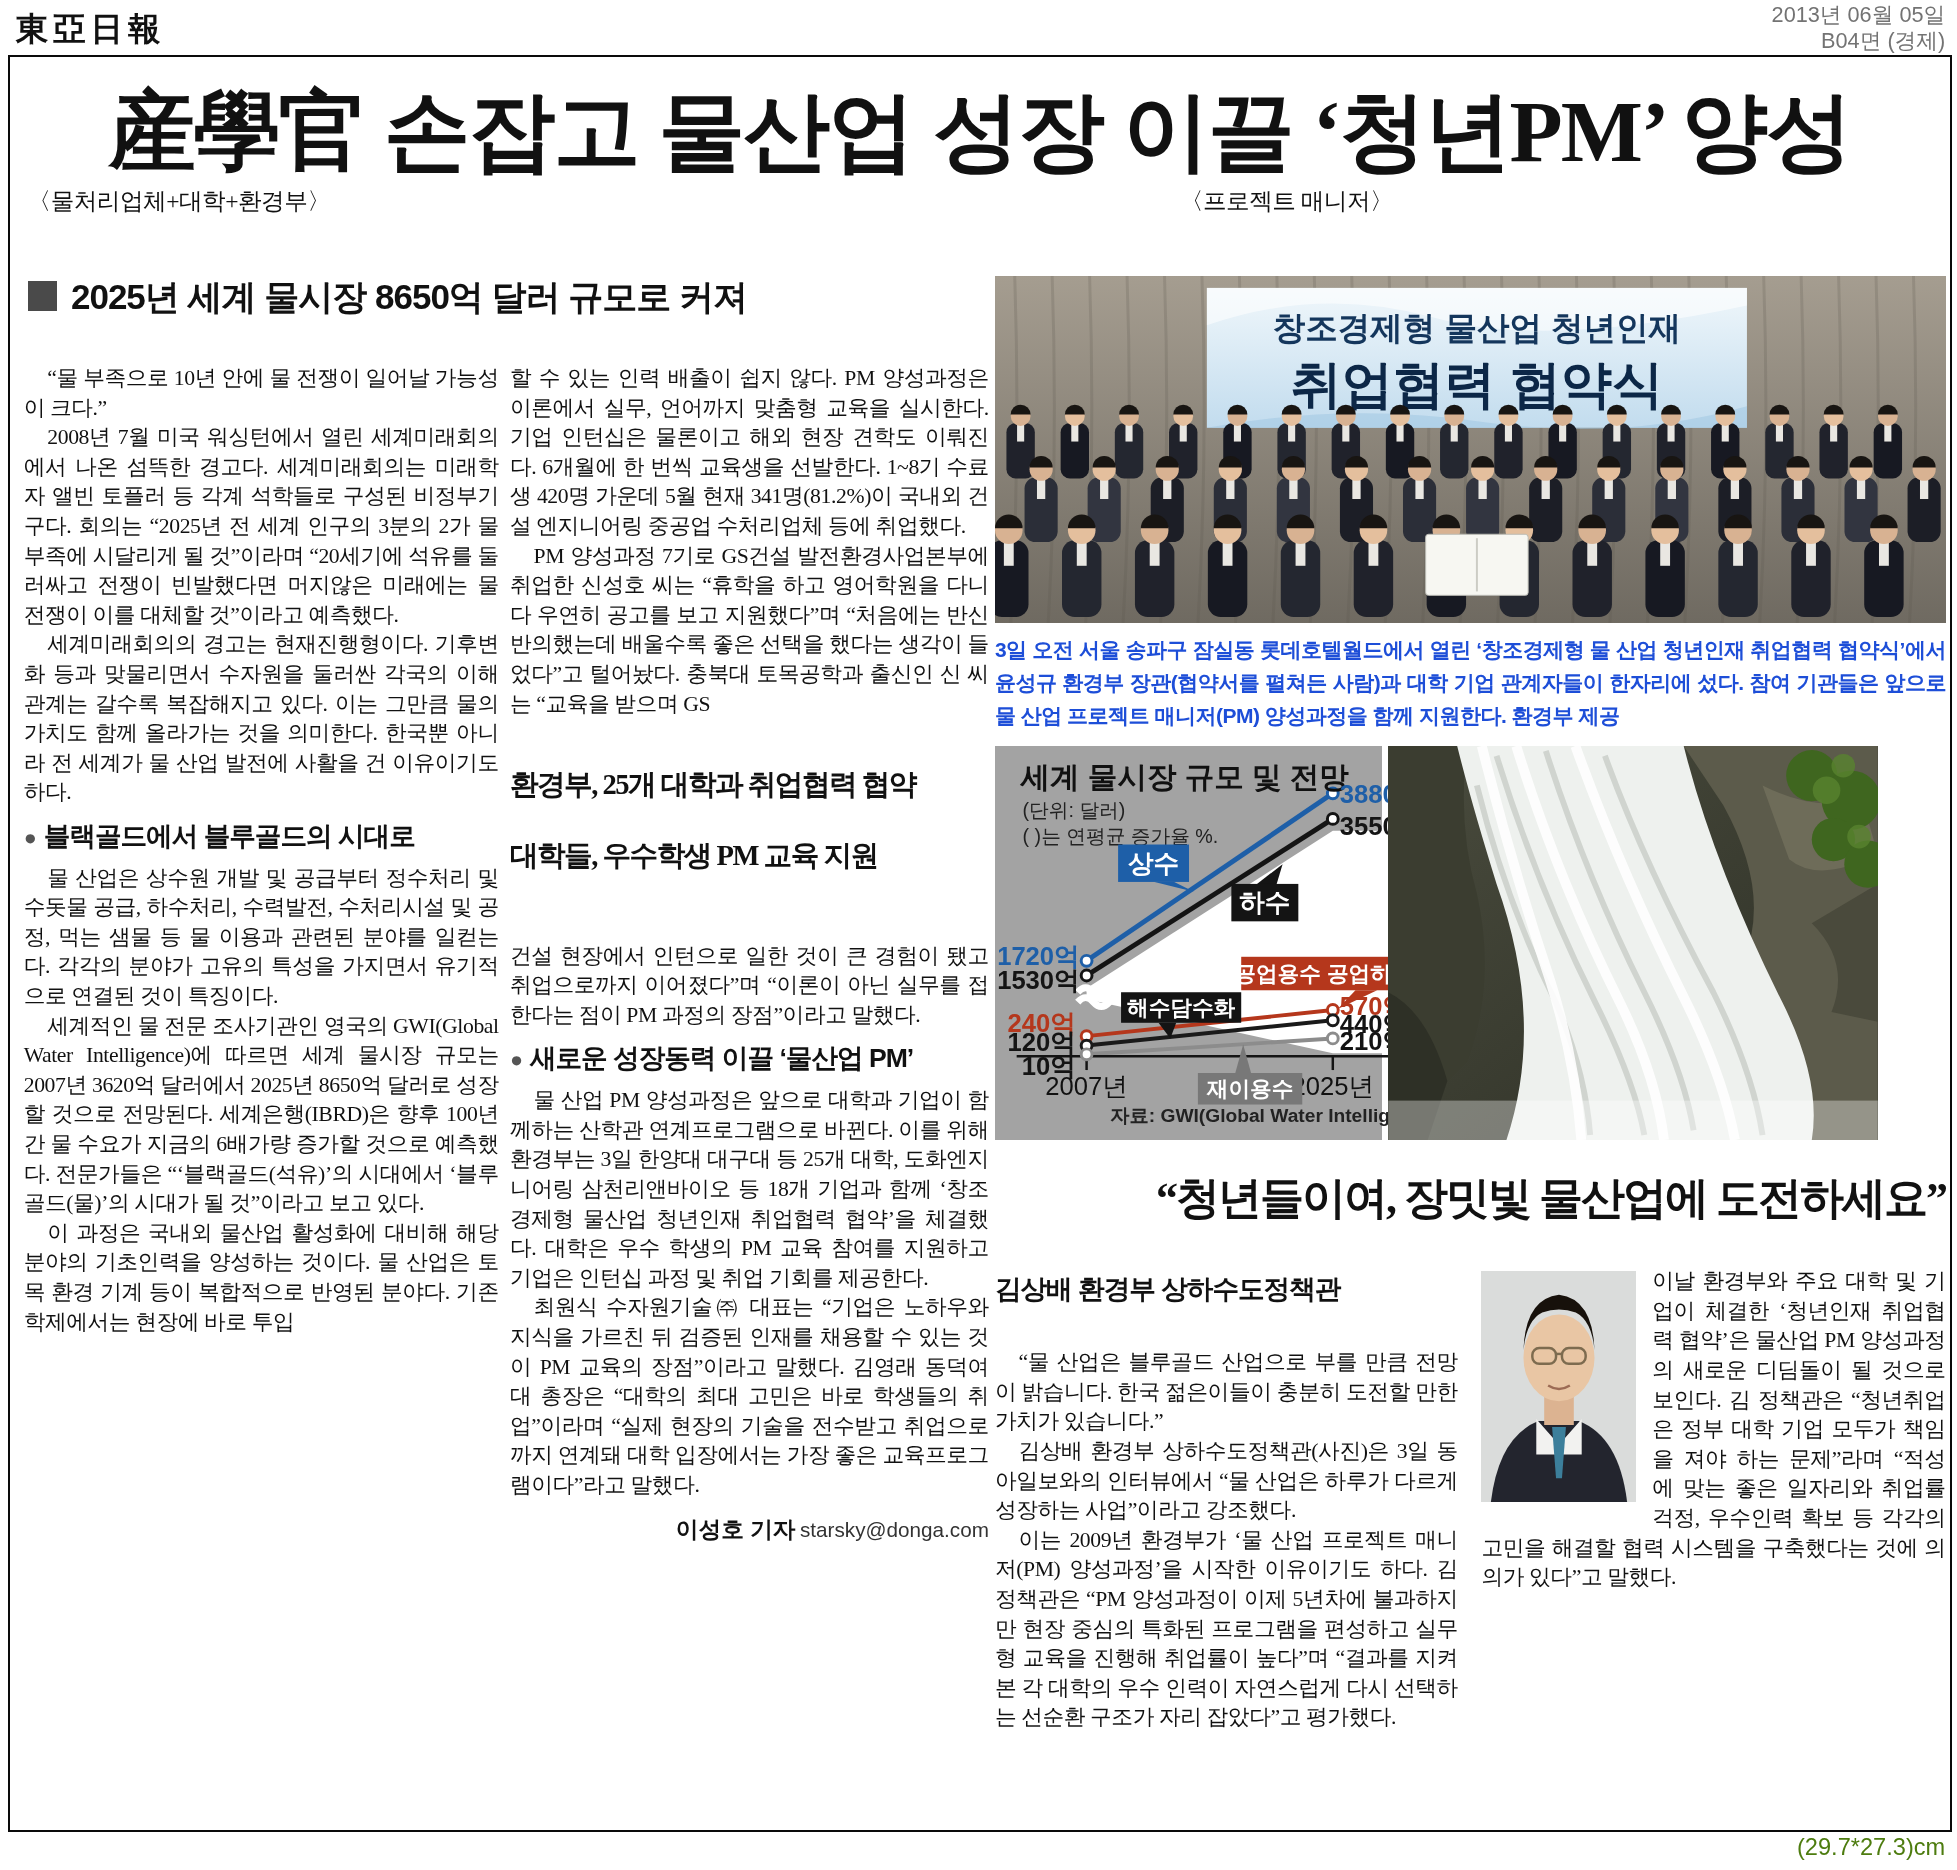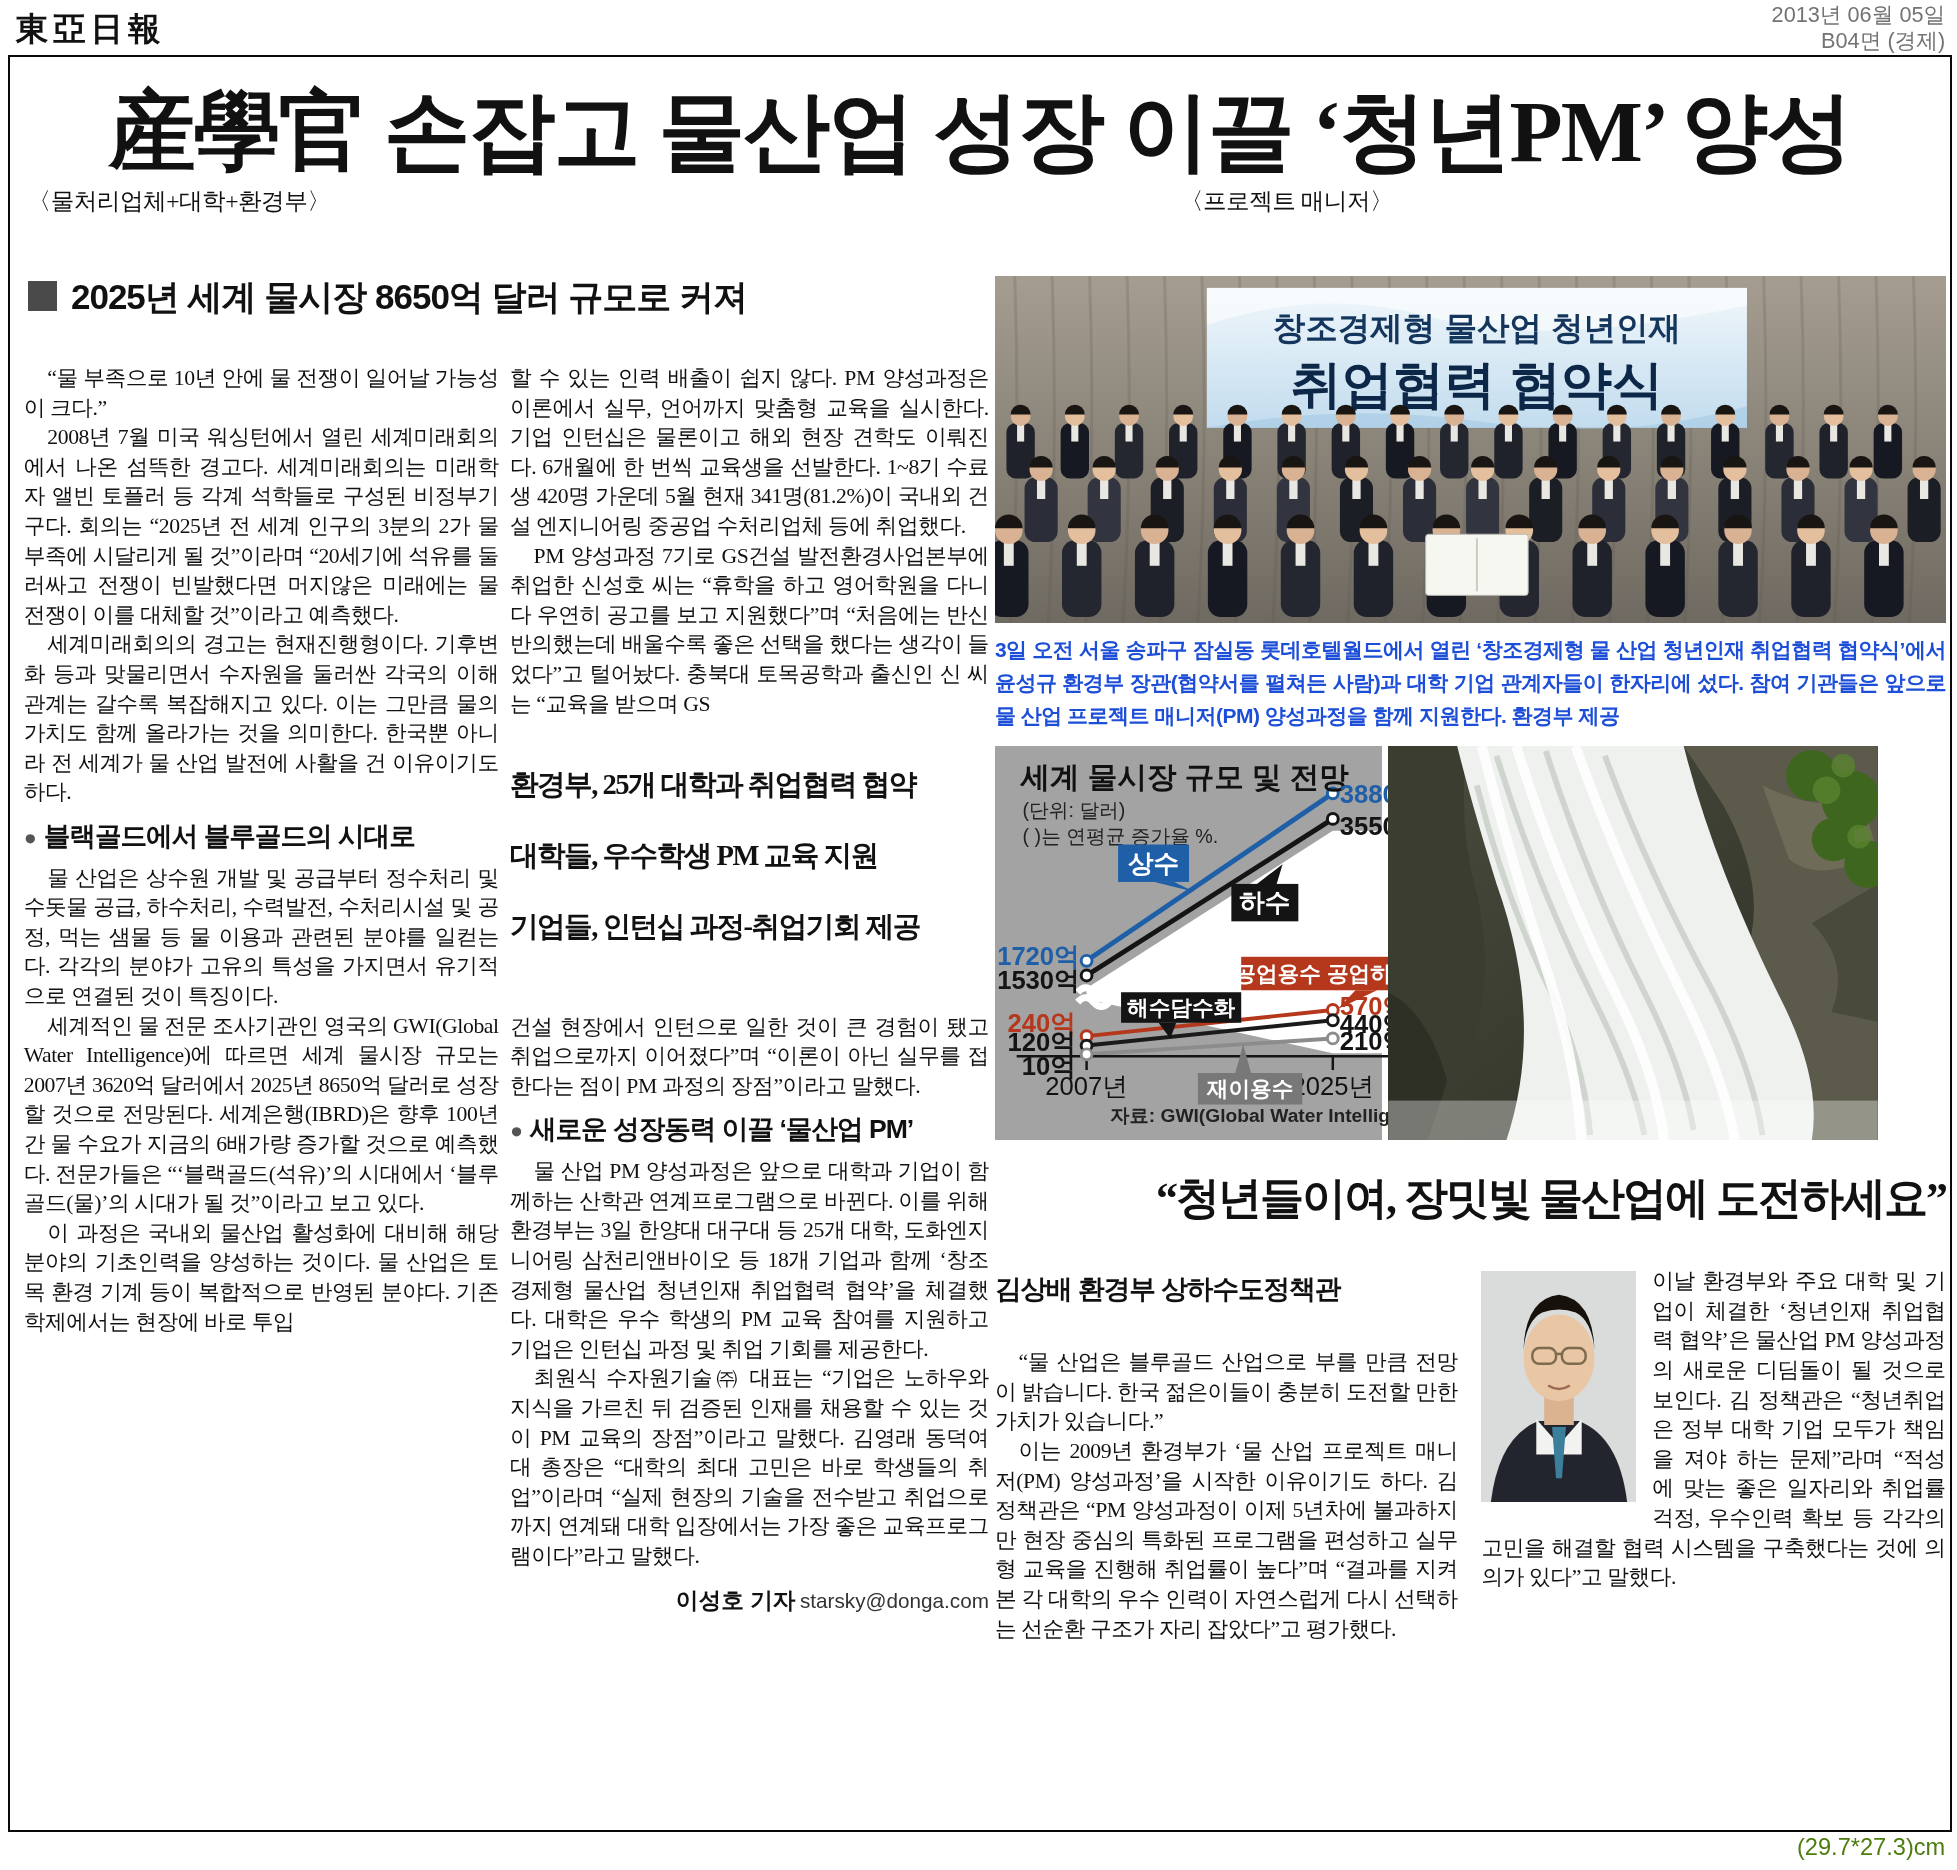--- a/index.html
+++ b/index.html
@@ -80,21 +80,20 @@
       <p class="ind">세계적인 물 전문 조사기관인 영국의 GWI(Global Water Intelligence)에 따르면 세계 물시장 규모는 2007년 3620억 달러에서 2025년 8650억 달러로 성장할 것으로 전망된다. 세계은행(IBRD)은 향후 100년간 물 수요가 지금의 6배가량 증가할 것으로 예측했다. 전문가들은 “‘블랙골드(석유)’의 시대에서 ‘블루골드(물)’의 시대가 될 것”이라고 보고 있다.</p>
       <p class="ind">이 과정은 국내외 물산업 활성화에 대비해 해당 분야의 기초인력을 양성하는 것이다. 물 산업은 토목 환경 기계 등이 복합적으로 반영된 분야다. 기존 학제에서는 현장에 바로 투입</p>
     </div>
 
     <div class="col2 bodytext">
       <p>할 수 있는 인력 배출이 쉽지 않다. PM 양성과정은 이론에서 실무, 언어까지 맞춤형 교육을 실시한다. 기업 인턴십은 물론이고 해외 현장 견학도 이뤄진다. 6개월에 한 번씩 교육생을 선발한다. 1~8기 수료생 420명 가운데 5월 현재 341명(81.2%)이 국내외 건설 엔지니어링 중공업 수처리업체 등에 취업했다.</p>
       <p class="ind">PM 양성과정 7기로 GS건설 발전환경사업본부에 취업한 신성호 씨는 “휴학을 하고 영어학원을 다니다 우연히 공고를 보고 지원했다”며 “처음에는 반신반의했는데 배울수록 좋은 선택을 했다는 생각이 들었다”고 털어놨다. 충북대 토목공학과 출신인 신 씨는 “교육을 받으며 GS</p>
       <div class="deck">
         <div>환경부, 25개 대학과 취업협력 협약</div>
         <div>대학들, 우수학생 PM 교육 지원</div>
-        <div>기업들, 인턴십 과정-취업기회 제공</div>
       </div>
       <p>건설 현장에서 인턴으로 일한 것이 큰 경험이 됐고 취업으로까지 이어졌다”며 “이론이 아닌 실무를 접한다는 점이 PM 과정의 장점”이라고 말했다.</p>
       <div class="bullet-sub"><span class="b">●</span><span>새로운 성장동력 이끌 ‘물산업 PM’</span></div>
       <p class="ind">물 산업 PM 양성과정은 앞으로 대학과 기업이 함께하는 산학관 연계프로그램으로 바뀐다. 이를 위해 환경부는 3일 한양대 대구대 등 25개 대학, 도화엔지니어링 삼천리앤바이오 등 18개 기업과 함께 ‘창조경제형 물산업 청년인재 취업협력 협약’을 체결했다. 대학은 우수 학생의 PM 교육 참여를 지원하고 기업은 인턴십 과정 및 취업 기회를 제공한다.</p>
       <p class="ind">최원식 수자원기술㈜ 대표는 “기업은 노하우와 지식을 가르친 뒤 검증된 인재를 채용할 수 있는 것이 PM 교육의 장점”이라고 말했다. 김영래 동덕여대 총장은 “대학의 최대 고민은 바로 학생들의 취업”이라며 “실제 현장의 기술을 전수받고 취업으로까지 연계돼 대학 입장에서는 가장 좋은 교육프로그램이다”라고 말했다.</p>
       <div class="byline">
         <span class="nm">이성호 기자</span>
         <span class="em">starsky@donga.com</span>
       </div>
     </div>
@@ -427,20 +426,21 @@
           </svg>
         </div>
       </div>
 
       <div class="interview">
         <div class="iv-head">“청년들이여, 장밋빛 물산업에 도전하세요”</div>
         <div class="iv-cols bodytext">
           <div class="iv-left">
             <div class="iv-speaker">김상배 환경부 상하수도정책관</div>
             <p class="ind">“물 산업은 블루골드 산업으로 부를 만큼 전망이 밝습니다. 한국 젊은이들이 충분히 도전할 만한 가치가 있습니다.”</p>
+            <p class="ind">김상배 환경부 상하수도정책관(사진)은 3일 동아일보와의 인터뷰에서 “물 산업은 하루가 다르게 성장하는 사업”이라고 강조했다.</p>
             <p class="ind">이는 2009년 환경부가 ‘물 산업 프로젝트 매니저(PM) 양성과정’을 시작한 이유이기도 하다. 김 정책관은 “PM 양성과정이 이제 5년차에 불과하지만 현장 중심의 특화된 프로그램을 편성하고 실무형 교육을 진행해 취업률이 높다”며 “결과를 지켜본 각 대학의 우수 인력이 자연스럽게 다시 선택하는 선순환 구조가 자리 잡았다”고 평가했다.</p>
           </div>
           <div class="iv-right">
             <div class="portrait">
               <svg width="155" height="231" viewBox="0 0 157 234">
                 <rect width="157" height="234" fill="#dadcdb"></rect>
                 <path d="M10,234 Q18,168 58,152 L99,152 Q140,168 148,234 Z" fill="#23252e"></path>
                 <rect x="64" y="124" width="30" height="32" fill="#dcb391"></rect>
                 <path d="M56,150 L79,176 L102,150 L102,186 L56,186 Z" fill="#f2f2f0"></path>
                 <path d="M72,158 h14 l-4,52 h-6 z" fill="#3c7f9b"></path>

